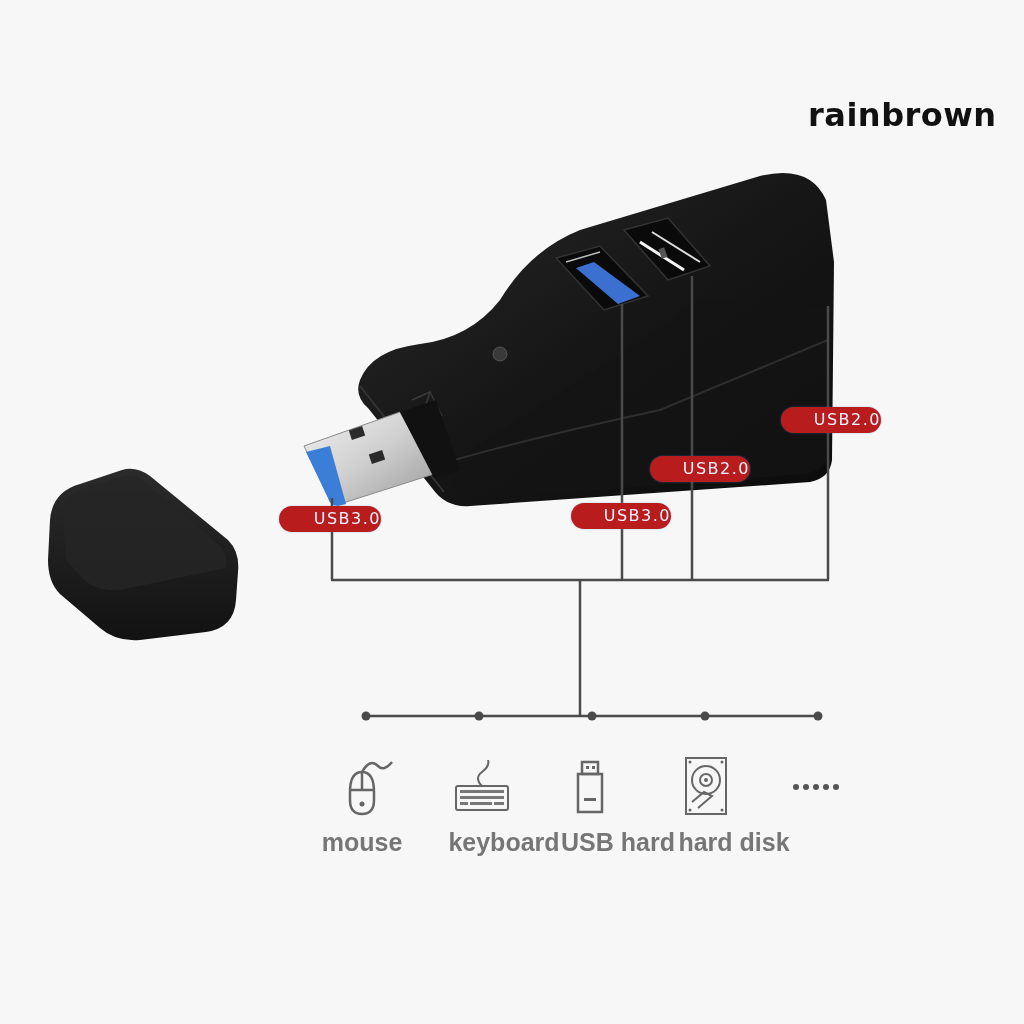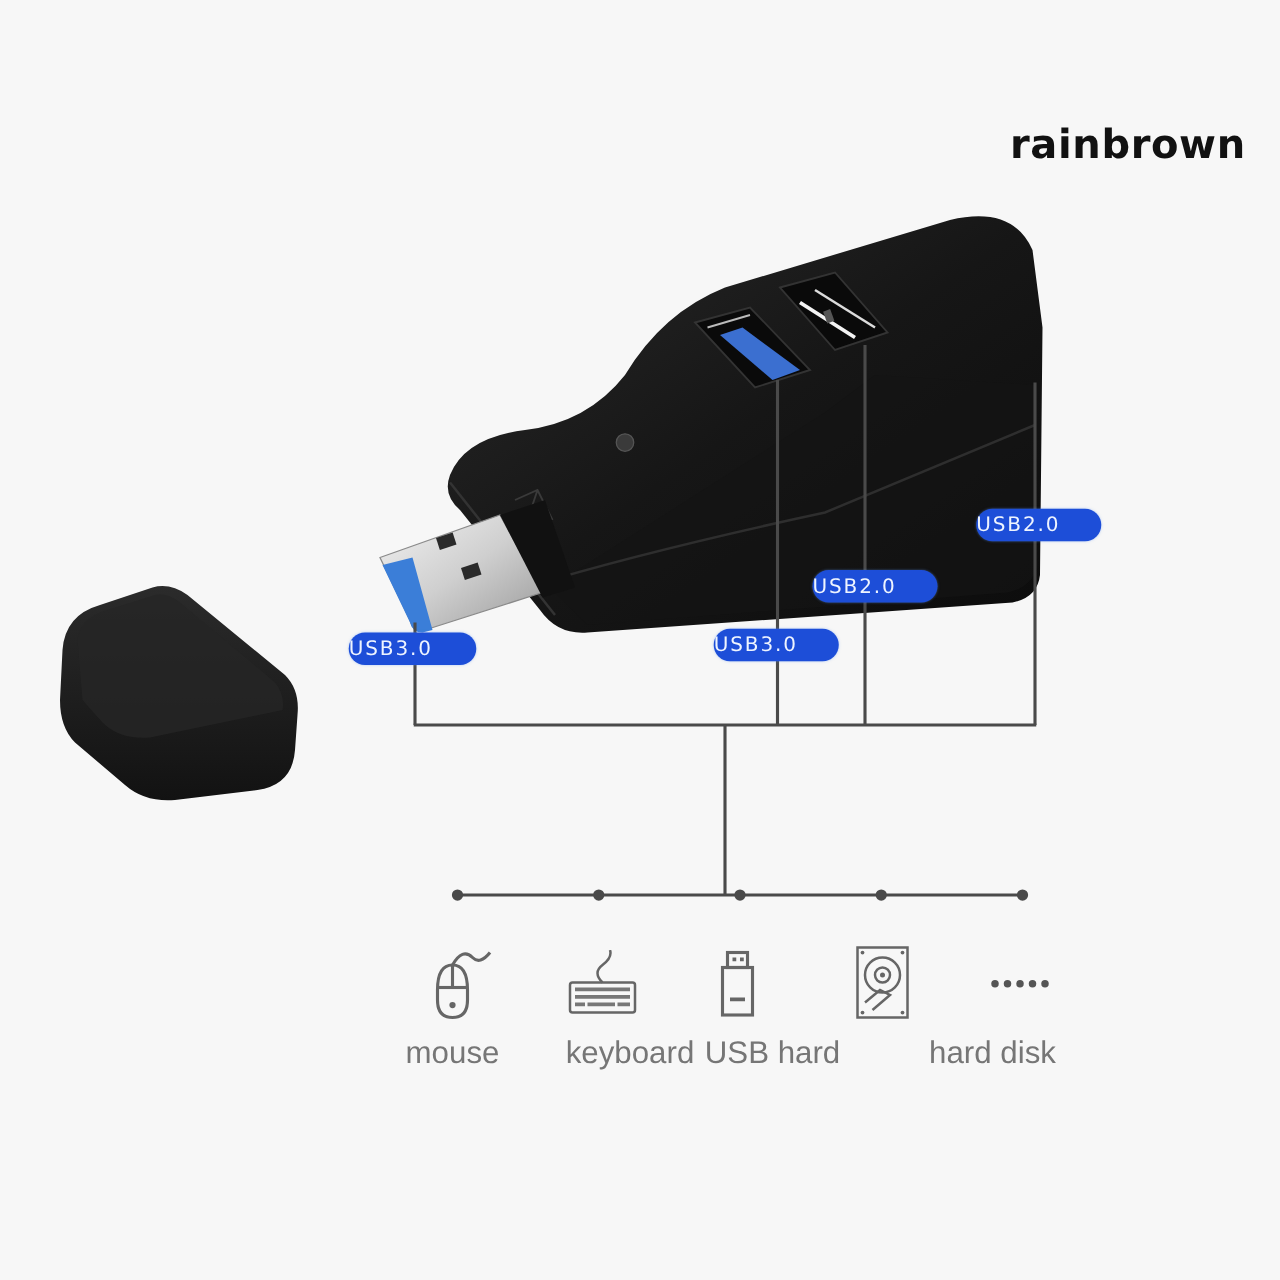--- a/index.html
+++ b/index.html
@@ -9,28 +9,28 @@
     font-family: "Liberation Sans", sans-serif;
   }
   .stage { position: absolute; left: 0; top: 0; width: 1024px; height: 1024px; }
   .brand {
     position: absolute; left: 808px; top: 96px;
     font-family: "DejaVu Sans", sans-serif; font-weight: bold;
     font-size: 32px; letter-spacing: 0.5px; color: #111;
   }
   .pill {
     position: absolute; height: 26px; border-radius: 13px;
-    background: #1d4ed8; color: #eef4ff;
+    background: #b91c1c; color: #eef4ff;
     font-family: "DejaVu Sans", sans-serif; font-size: 16px;
-    letter-spacing: 1.5px; line-height: 26px; text-align: left;
+    letter-spacing: 1.5px; line-height: 26px; text-align: right;
     box-shadow: 0 0 2px rgba(95,150,243,0.5);
   }
   .device-label {
     position: absolute; top: 828px; font-size: 25px; color: #767676;
-    text-align: center; white-space: nowrap;
+    text-align: center; white-space: nowrap; font-weight: bold;
   }
   .device-icon { position: absolute; }
 </style>
 </head>
 <body>
 
 <div class="stage">
 
   <div class="brand">rainbrown</div>
 
@@ -168,15 +168,15 @@
         <circle cx="16" cy="7" r="3"></circle>
         <circle cx="26" cy="7" r="3"></circle>
       <circle cx="36" cy="7" r="3"></circle>
         <circle cx="46" cy="7" r="3"></circle>
     </g>
   </svg>
 
   <div class="device-label" style="left:310px; width:104px;">mouse</div>
   <div class="device-label" style="left:442px; width:124px;">keyboard</div>
   <div class="device-label" style="left:552px; width:132px;">USB hard</div>
-  <div class="device-label" style="left:730px; width:128px;text-align:center;">hard disk</div>
+  <div class="device-label" style="left:670px; width:128px;text-align:center;">hard disk</div>
 
 </div>
 
 </body></html>

